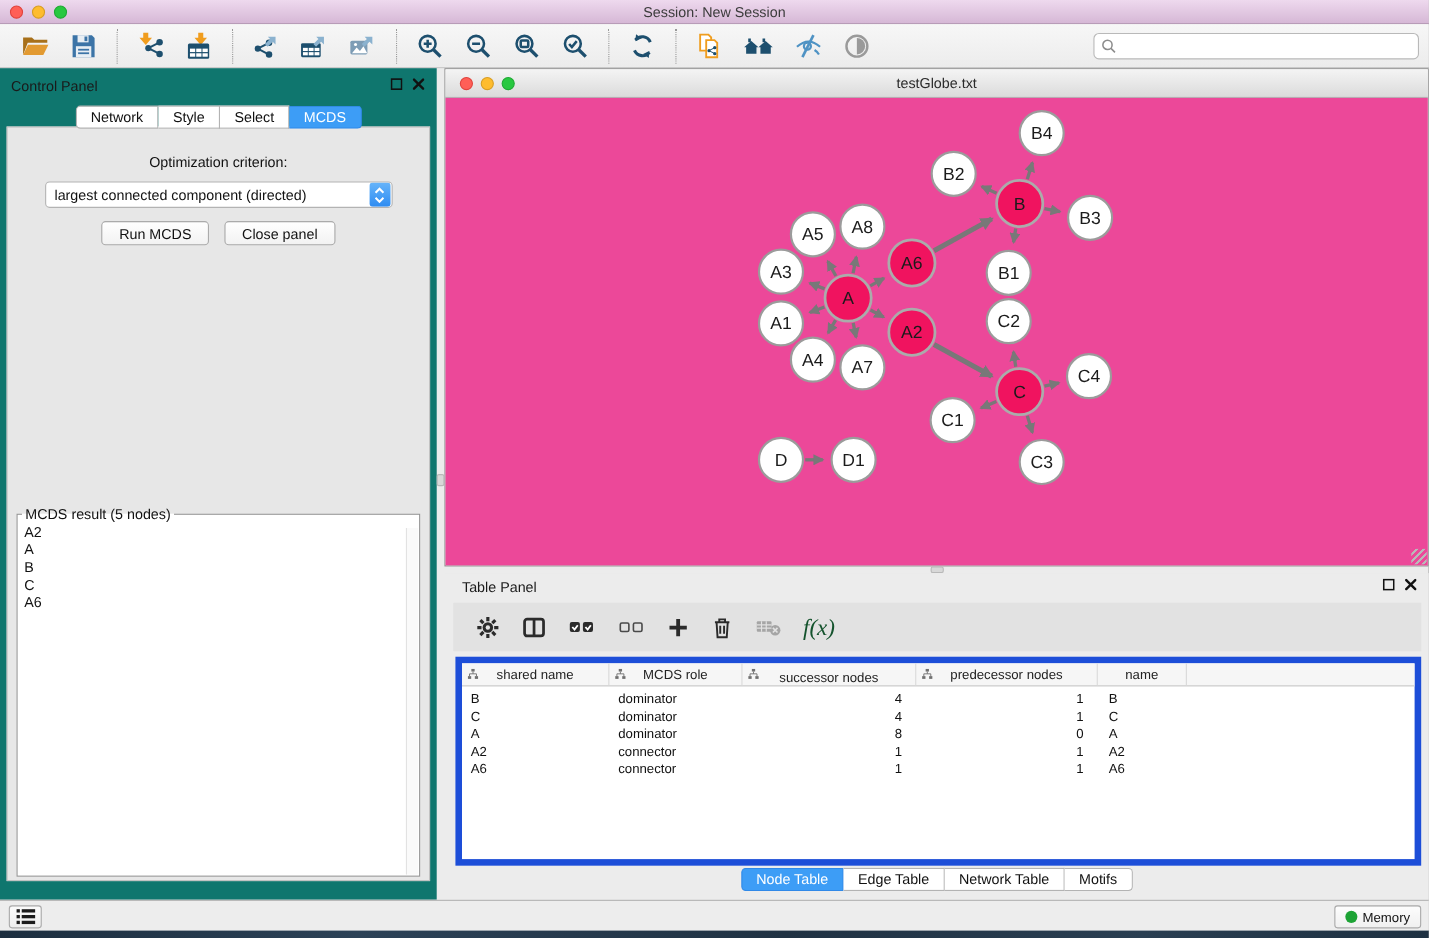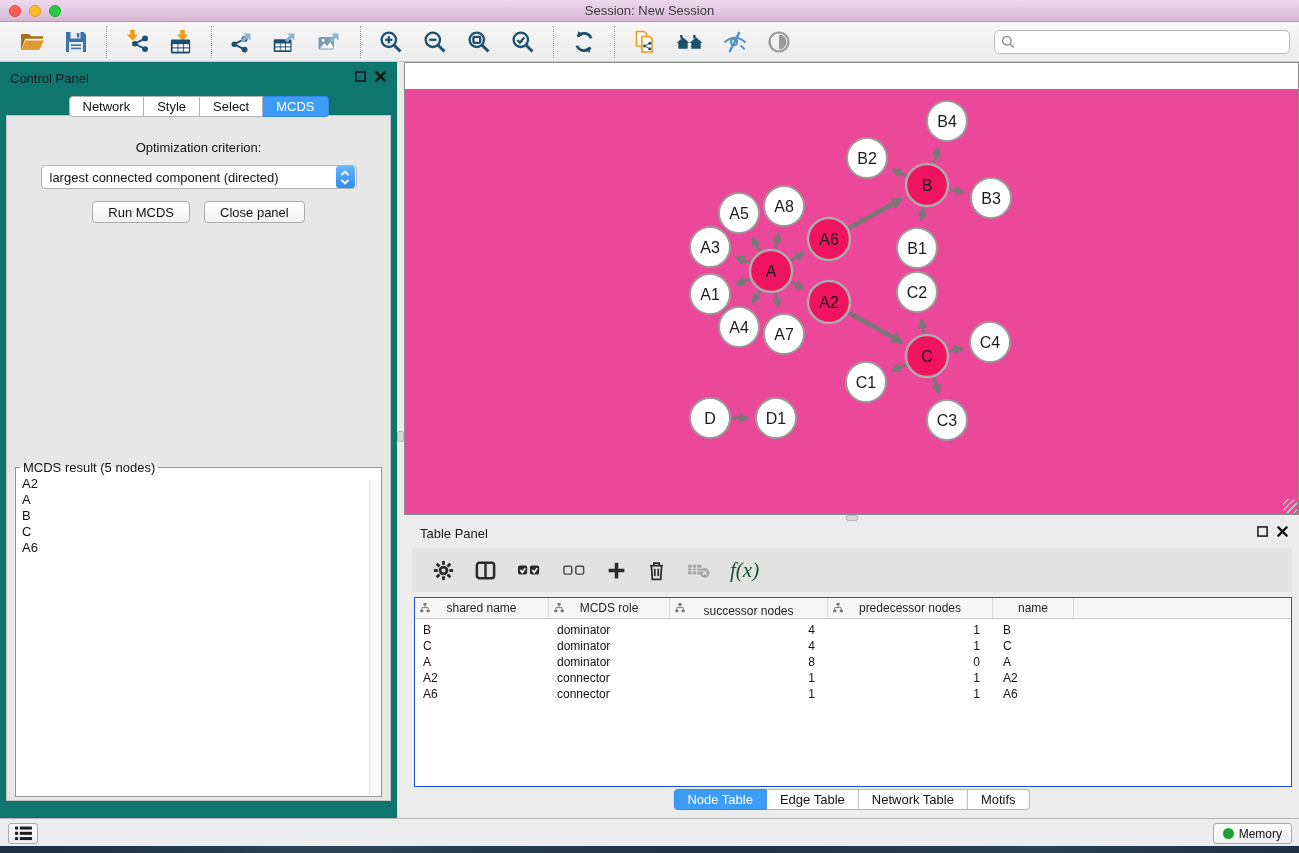--- a/index.html
+++ b/index.html
@@ -80,21 +80,21 @@
   .table-panel { position:absolute; left:404px; top:521px; right:0; height:297px; background:#ececec; }
   .tp-title { position:absolute; left:16px; top:5px; font-size:13px; color:#1a1a1a; }
   .tp-btn-float { position:absolute; right:31px; top:5px; background:none; border:none; padding:0; display:flex; }
   .tp-btn-close { position:absolute; right:11px; top:5px; background:none; border:none; padding:0; display:flex; }
   .tp-toolbar { position:absolute; left:8px; right:7px; top:27px; height:44px; background:#e2e2e2;
     display:flex; align-items:center; gap:19px; padding-left:20px; }
   .tp-btn { background:none; border:none; padding:0; display:flex; align-items:center; }
   .fx { font-family:"Liberation Serif","DejaVu Serif",serif; font-style:italic;
     font-size:21px; color:#14532d; }
   .tp-table { position:absolute; left:10px; right:7px; top:76px; height:190px;
-    background:#fff; border:1px solid #1d4ed8; overflow:hidden; }
+    background:#fff; border:6px solid #1d4ed8; overflow:hidden; }
   .thead { display:flex; height:21px; background:#f6f6f6; border-bottom:1px solid #c9c9c9;
     font-size:12px; color:#222; }
   .th { position:relative; display:flex; align-items:center; justify-content:center;
     border-right:1px solid #d9d9d9; height:100%; }
   .th .hier { position:absolute; left:5px; top:5px; display:flex; }
   .tbody { padding-top:3px; }
   .tr { display:flex; height:16px; align-items:center; font-size:12px; color:#111; }
   .td { white-space:nowrap; overflow:hidden; display:flex; align-items:center; }
   .td.al { padding-left:8px; }
   .td.ar { justify-content:flex-end; padding-right:13px; }
@@ -406,20 +406,28 @@
           </ul>
         <div class="result-scroll"></div>
       </fieldset>
     </div>
   </div>
 
   <div class="v-grip"></div>
   <div class="h-grip"></div>
 
   <div class="net-win">
+    <div class="nw-titlebar">
+      <div class="nw-traffic">
+        <span class="light red"></span>
+        <span class="light yellow"></span>
+        <span class="light green"></span>
+      </div>
+      <div class="nw-title">testGlobe.txt</div>
+    </div>
     <div class="nw-canvas">
       <svg class="graph-svg" viewBox="0 0 893 425" preserveAspectRatio="none">
           <defs>
             <marker id="arr" markerUnits="userSpaceOnUse" markerWidth="11" markerHeight="10" refX="8.5" refY="5" orient="auto">
               <path d="M0 0L10 5L0 10z" fill="#787878"></path>
             </marker>
             <marker id="arrT" markerUnits="userSpaceOnUse" markerWidth="13" markerHeight="12" refX="10" refY="6" orient="auto">
               <path d="M0 0L12 6L0 12z" fill="#787878"></path>
             </marker>
           </defs>

